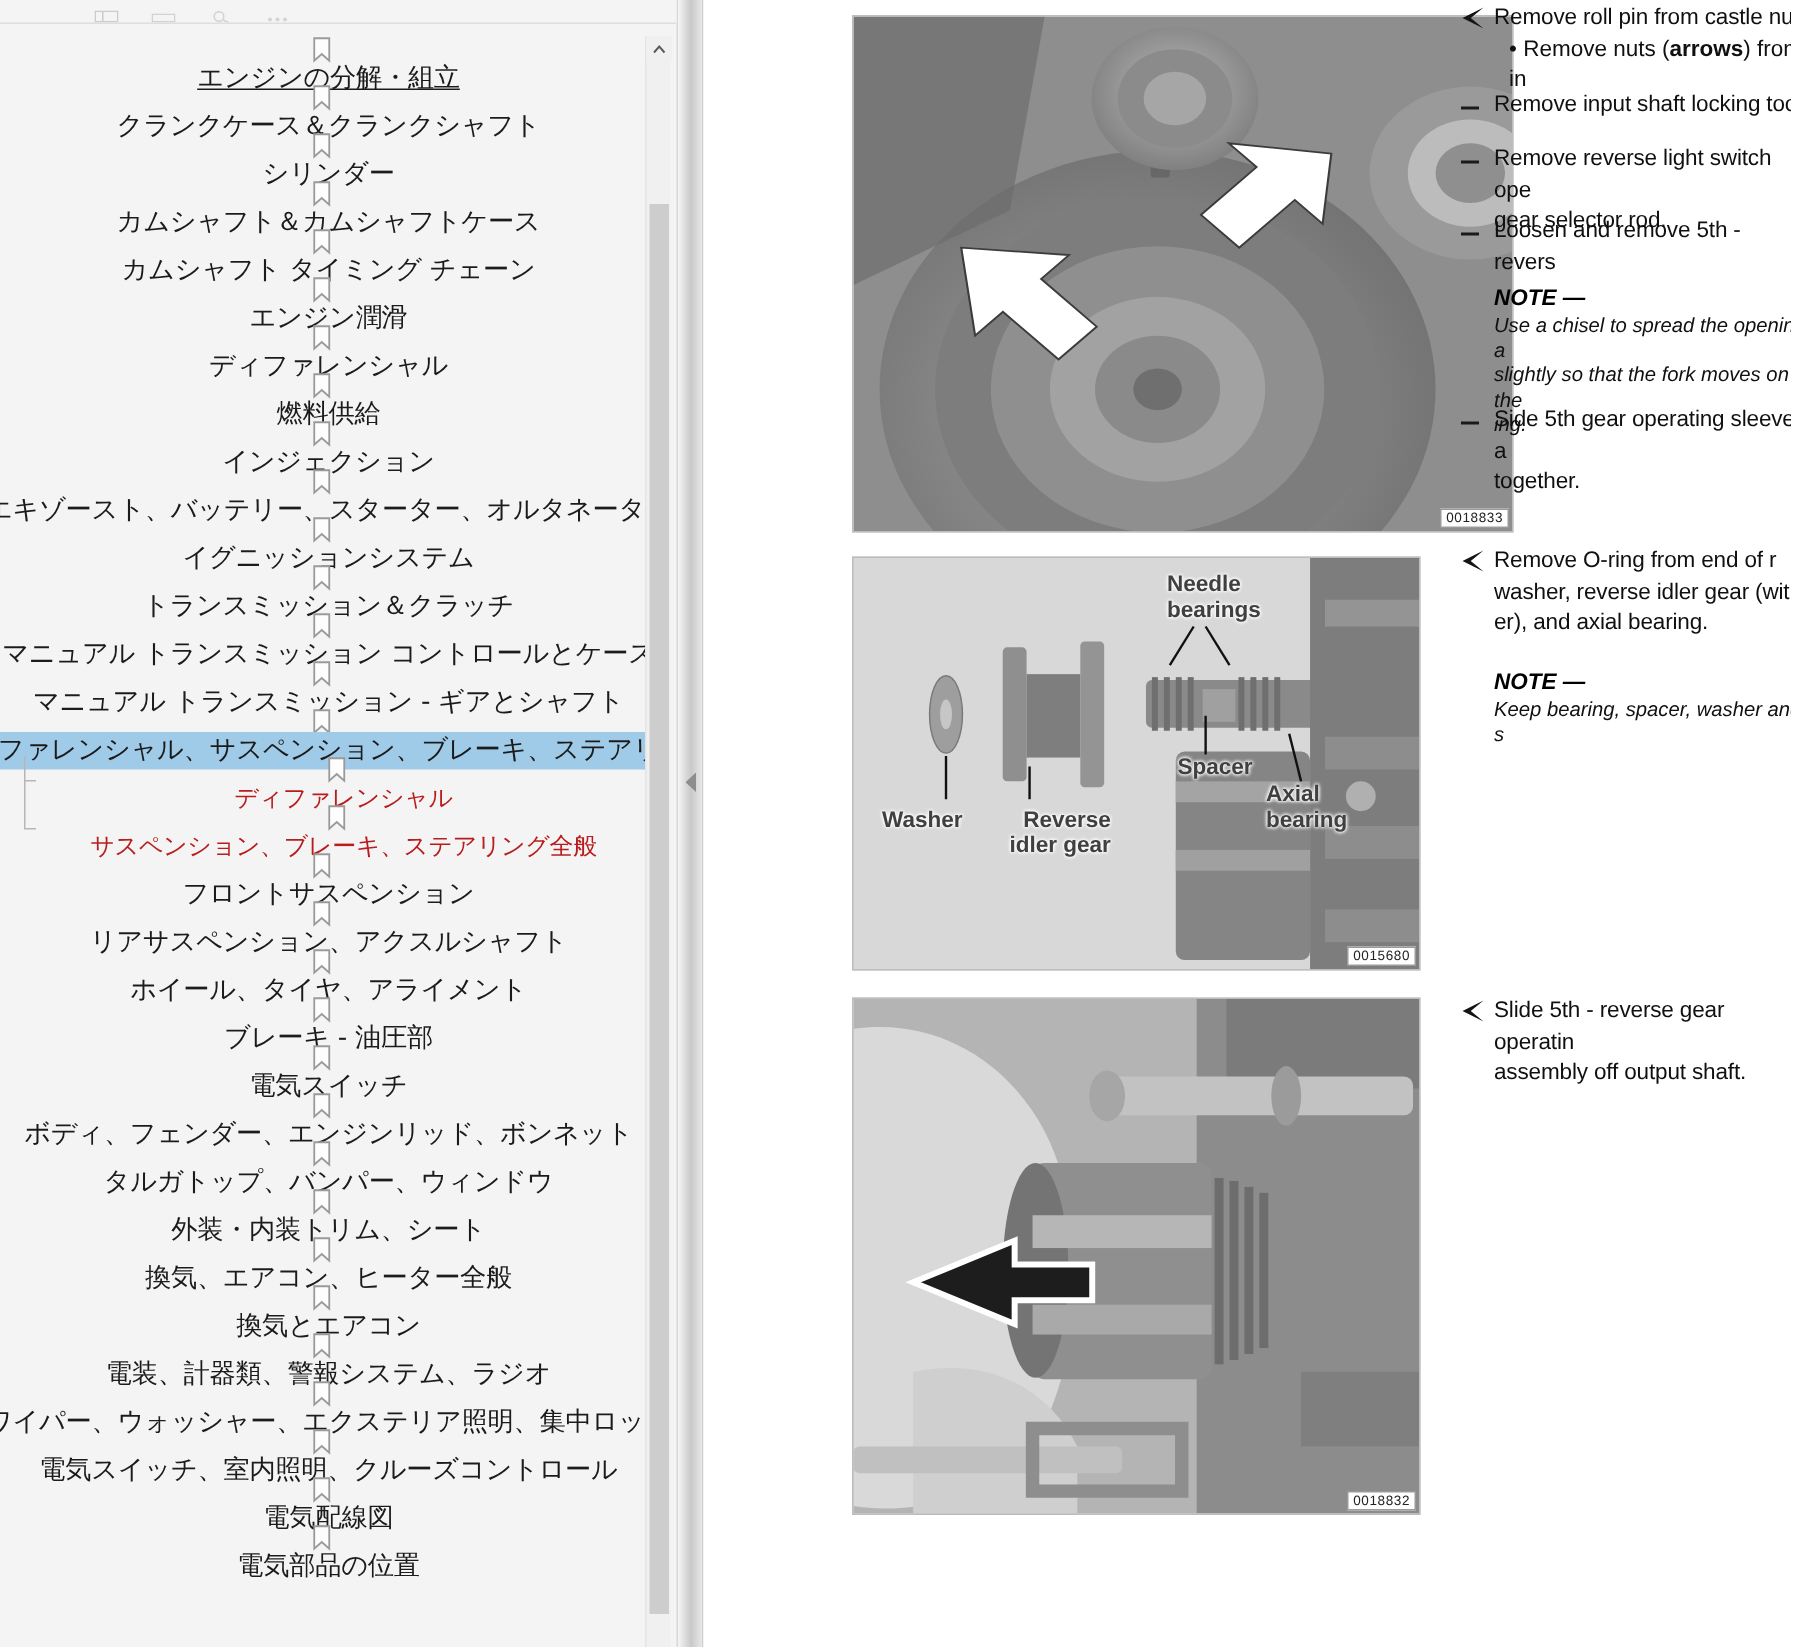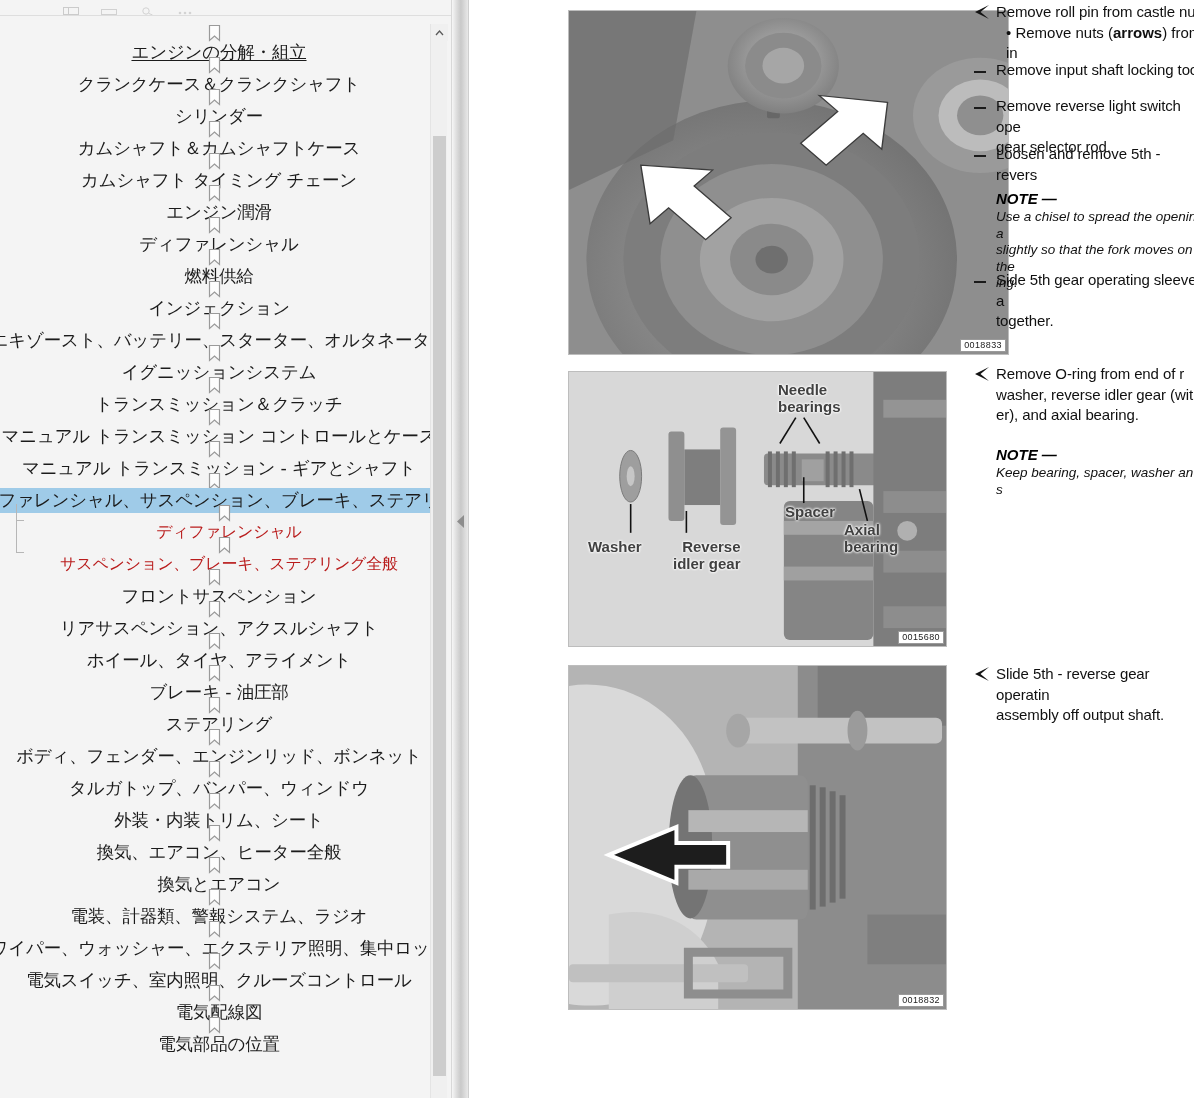--- a/index.html
+++ b/index.html
@@ -485,21 +485,21 @@
             </svg>
           </span>
           <span class="bm-label">ブレーキ - 油圧部</span>
         </div>
         <div class="bm-row">
           <span class="bm-ico">
             <svg width="15" height="18" viewBox="0 0 15 18">
               <path d="M2.5 1.5 h10 v15 l-5 -4.5 l-5 4.5 z" fill="#fdfdfd" stroke="#9a9a9a" stroke-width="1.2"></path>
             </svg>
           </span>
-          <span class="bm-label">ステアリング</span>
+          <span class="bm-label">電気スイッチ</span>
         </div>
         <div class="bm-row">
           <span class="bm-ico">
             <svg width="15" height="18" viewBox="0 0 15 18">
               <path d="M2.5 1.5 h10 v15 l-5 -4.5 l-5 4.5 z" fill="#fdfdfd" stroke="#9a9a9a" stroke-width="1.2"></path>
             </svg>
           </span>
           <span class="bm-label">ボディ、フェンダー、エンジンリッド、ボンネット</span>
         </div>
         <div class="bm-row">

